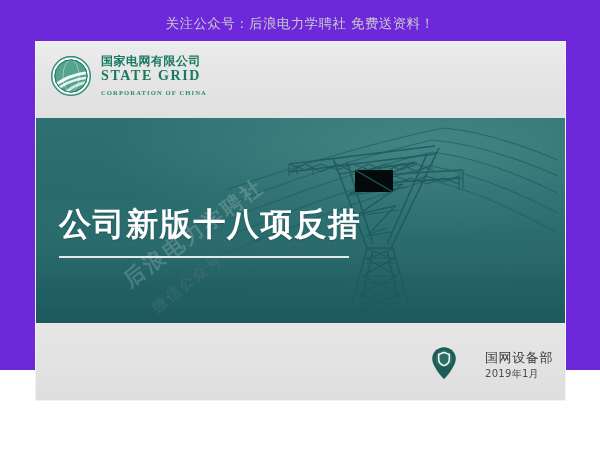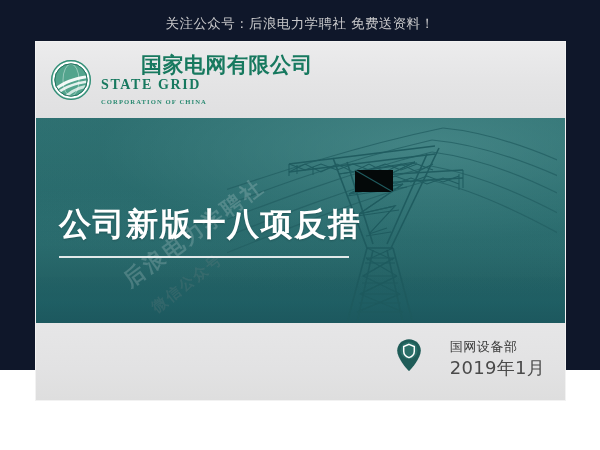--- a/index.html
+++ b/index.html
@@ -9,21 +9,21 @@
     width: 600px;
     height: 450px;
     overflow: hidden;
     font-family: "Liberation Sans", "DejaVu Sans", sans-serif;
   }
 
   #page {
     position: relative;
     width: 600px;
     height: 370px;
-    background: #0f172a;
+    background: #6d28d9;
   }
 
   
   .promo-banner {
     position: absolute;
     left: 0;
     top: 12px;
     width: 600px;
     height: 24px;
     display: flex;
@@ -82,27 +82,26 @@
   }
 
   .logo-wordmark {
     display: flex;
     flex-direction: column;
     justify-content: center;
     line-height: 1;
   }
 
   .logo-cn {
-    font-size: 21px;
+    font-size: 12px;
     font-weight: bold;
     color: #17795f;
     letter-spacing: 0.5px;
     font-family: "DejaVu Sans", "Liberation Sans", sans-serif;
     margin-bottom: 2px;
-    margin-left: 40px;
   }
   .logo-en {
     font-size: 14px;
     font-weight: bold;
     color: #17795f;
     letter-spacing: 1.6px;
     font-family: "Liberation Serif", "DejaVu Serif", serif;
     margin-bottom: 7px;
   }
   .logo-sub {
@@ -210,45 +209,45 @@
     letter-spacing: 2px;
     white-space: nowrap;
     z-index: 5;
     pointer-events: none;
     font-family: "DejaVu Sans", "Liberation Sans", sans-serif;
   }
 
   
   .attribution {
     position: absolute;
-    right: 20px;
+    right: 12px;
     bottom: 20px;
     display: flex;
-    align-items: flex-start;
+    align-items: flex-end;
     gap: 28px;
   }
   .pin-icon {
     width: 26px;
     height: 34px;
     flex: 0 0 26px;
     position: relative;
   }
   .attribution-text {
     display: flex;
     flex-direction: column;
     line-height: 1.34;
   }
   .attr-dept {
     font-size: 13px;
     color: #3a3a3a;
     letter-spacing: 0.6px;
     font-family: "DejaVu Sans", "Liberation Sans", sans-serif;
   }
   .attr-date {
-    font-size: 18px;
+    font-size: 10px;
     color: #4a4a4a;
     letter-spacing: 0.3px;
     font-family: "DejaVu Sans", "Liberation Sans", sans-serif;
   }
 </style>
 </head>
 <body>
 
 <div id="page">
 

